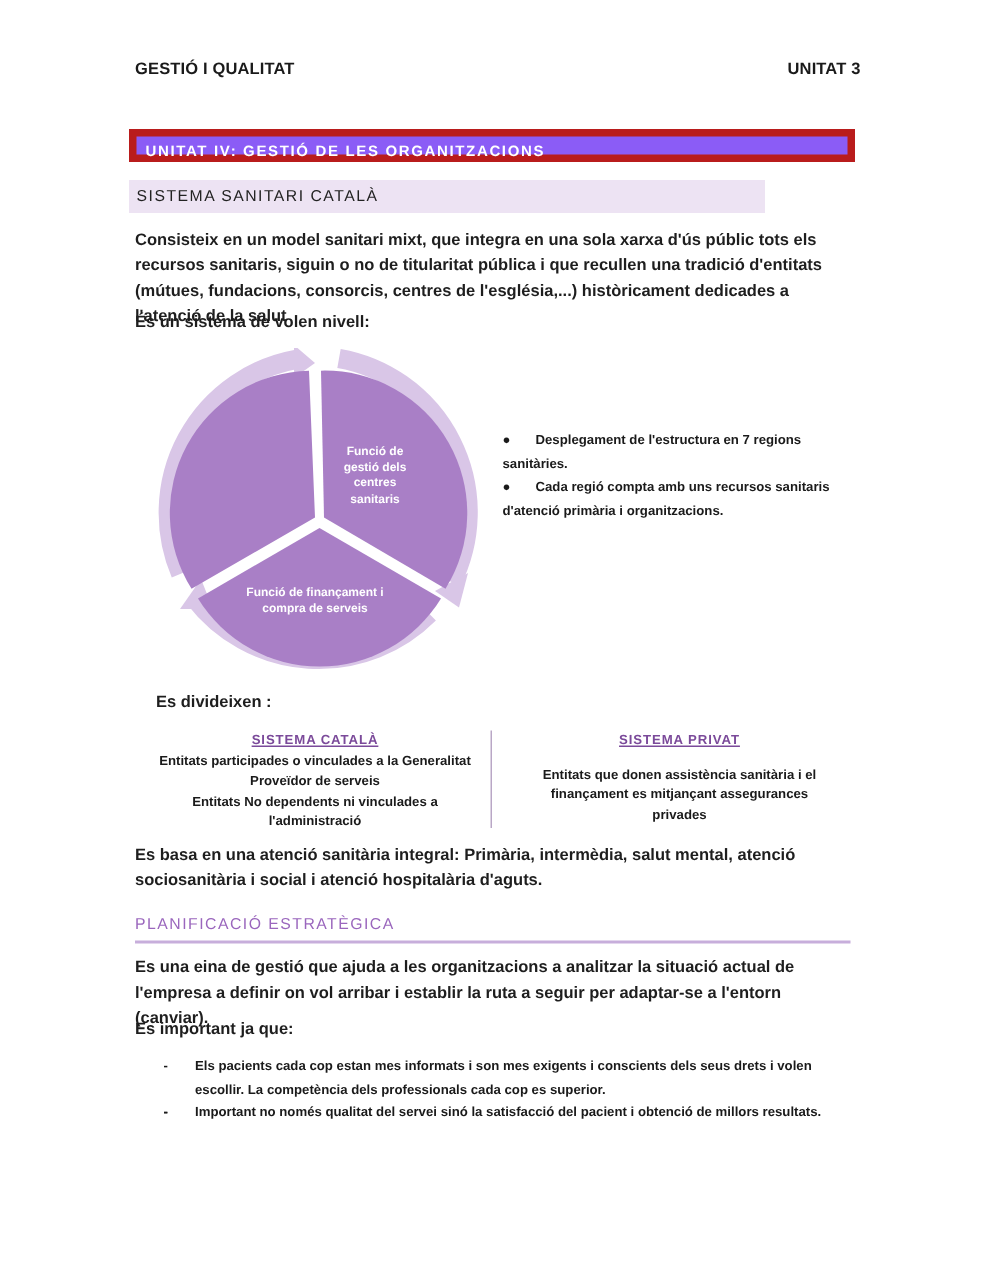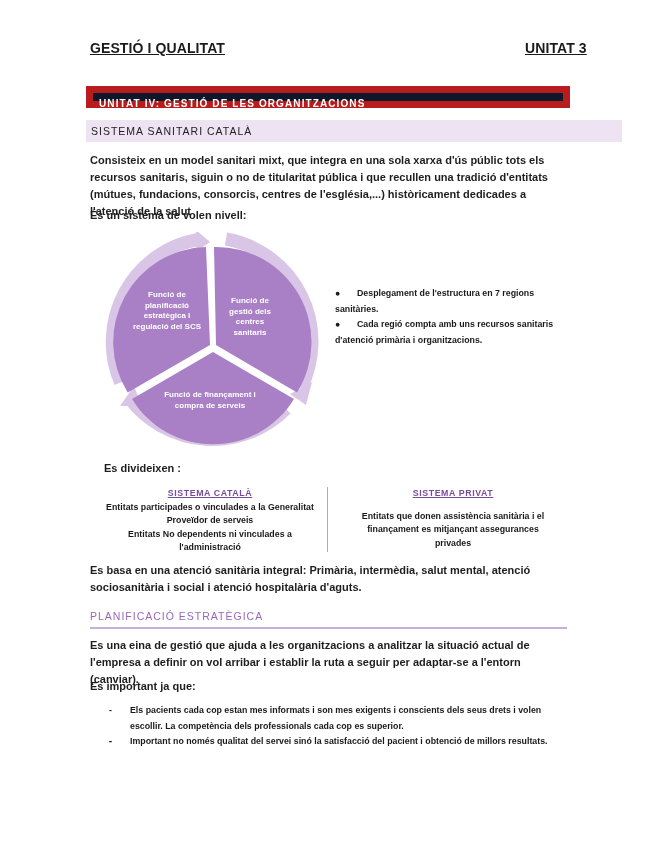--- a/index.html
+++ b/index.html
@@ -1,24 +1,24 @@
 <!DOCTYPE html>
 <html><head>
   <meta charset="utf-8">
   <style>
     html, body { margin: 0; padding: 0; background: #ffffff; }
     body { width: 655px; height: 848px; position: relative; overflow: hidden;
            font-family: "Liberation Sans", sans-serif; color: #1a1a1a; }
     .abs { position: absolute; }
-    .hdr { font-size: 14px; font-weight: bold; letter-spacing: 0.1px; text-decoration: underline; }
-    .bar-dark { left: 86px; top: 86px; width: 484px; height: 22px; background: #0f172a;
-                border: 7px solid #b91c1c; box-sizing: border-box; }
+    .hdr { font-size: 11px; font-weight: bold; letter-spacing: 0.1px; }
+    .bar-dark { left: 86px; top: 86px; width: 484px; height: 22px; background: #8b5cf6;
+                border: 5px solid #b91c1c; box-sizing: border-box; }
     .bar-dark span { position: absolute; left: 6px; top: 5px; color: #ffffff; font-size: 10px;
                      font-weight: bold; letter-spacing: 1.1px; }
-    .bar-light { left: 86px; top: 120px; width: 536px; height: 22px; background: #ede3f3; }
+    .bar-light { left: 86px; top: 120px; width: 424px; height: 22px; background: #ede3f3; }
     .bar-light span { position: absolute; left: 5px; top: 5px; color: #222; font-size: 10.5px;
                       letter-spacing: 1px; }
     .p { font-size: 11px; line-height: 17px; font-weight: bold; color: #1e1e1e; }
     .p-wide { left: 90px; width: 478px; }
     .bullets { left: 335px; top: 286px; width: 240px; font-size: 8.8px; line-height: 15.5px; font-weight: bold; }
     .bullets .li { position: relative; }
     .bullets .dot { display: inline-block; width: 22px; }
     .col { top: 487px; width: 230px; text-align: center; font-size: 8.8px; line-height: 13.5px; font-weight: bold; }
     .col .ttl { color: #7b4a9a; text-decoration: underline; letter-spacing: 0.6px; }
     .divider { left: 327px; top: 487px; width: 1px; height: 65px; background: #b9a7c6; }
@@ -66,21 +66,20 @@
 
     <g fill="#a97fc6">
 
       <path d="M 110 113 L 27.7 160.5 A 95 95 0 0 1 106 15.1 Z"></path>
 
       <path d="M 116 113 L 114 15.1 A 95 95 0 0 1 197 160.5 Z"></path>
 
       <path d="M 113 120 L 194 167 A 95 95 0 0 1 32 167 Z"></path>
     </g>
   </svg>
-  <div class="diagram-label" style="left:32px; top:58px; width:70px;">Funció de planificació estratègica i regulació del SCS</div>
   <div class="diagram-label" style="left:120px; top:64px; width:60px;">Funció de gestió dels centres sanitaris</div>
   <div class="diagram-label" style="left:55px; top:158px; width:110px;">Funció de finançament i compra de serveis</div>
 </div>
 
 <div class="abs bullets">
   <div class="li">
     <span class="dot">●</span><span>Desplegament de l'estructura en 7 regions sanitàries.</span>
   </div>
   <div class="li">
     <span class="dot">●</span><span>Cada regió compta amb uns recursos sanitaris d'atenció primària i organitzacions.</span>

